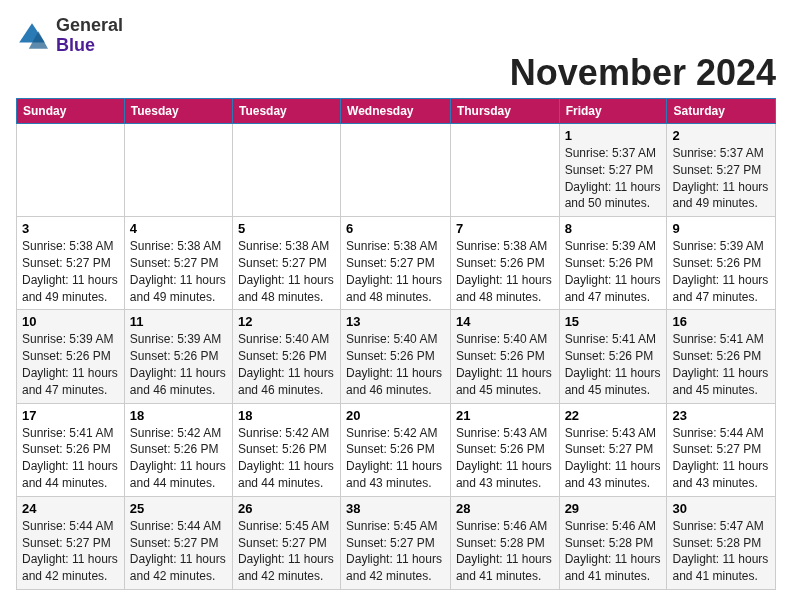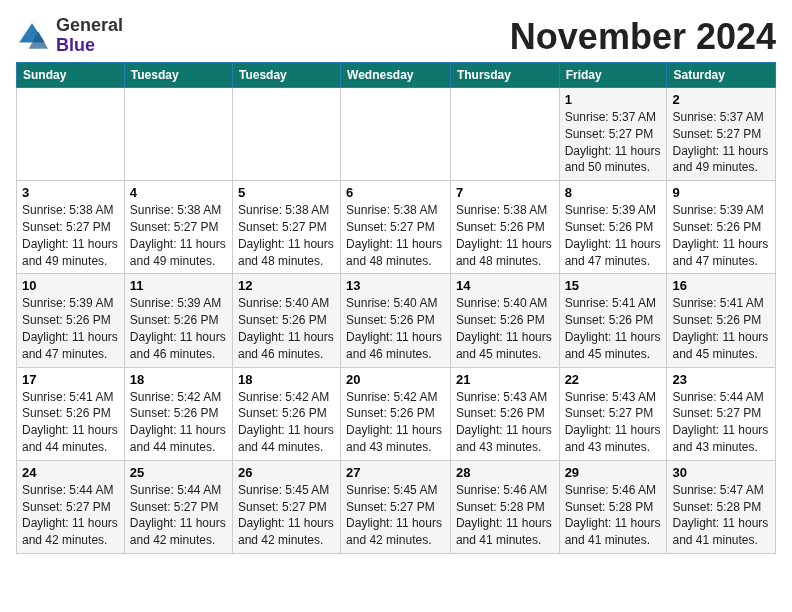--- a/index.html
+++ b/index.html
@@ -27,37 +27,38 @@
       line-height: 1.1;
     }
     .logo-general { color: #333; }
     .logo-blue { color: #4c1d95; }
     .logo-icon {
       width: 32px;
       height: 32px;
     }
     .title-block {
       text-align: left;
+      margin-top: 36px;
     }
     .month-title {
       font-size: 36px;
       font-weight: bold;
       color: #222;
     }
     .location {
       font-size: 15px;
       color: #444;
     }
     table {
       width: 100%;
       border-collapse: collapse;
       font-size: 11px;
     }
     thead tr th {
-      background: #0f766e;
+      background: #be185d;
       color: #fff;
       text-align: left;
       padding: 5px 6px;
       font-size: 12px;
       font-weight: bold;
       border: 1px solid #2a7ab5;
     }
     tbody tr td {
       border: 1px solid #ccc;
       vertical-align: top;
@@ -305,21 +306,21 @@
 and 42 minutes.</div>
         </td>
         <td>
           <div class="day-num">26</div>
           <div class="day-info" style="white-space: pre-line;">Sunrise: 5:45 AM
 Sunset: 5:27 PM
 Daylight: 11 hours
 and 42 minutes.</div>
         </td>
         <td>
-          <div class="day-num">27</div>
+          <div class="day-num">38</div>
           <div class="day-info" style="white-space: pre-line;">Sunrise: 5:45 AM
 Sunset: 5:27 PM
 Daylight: 11 hours
 and 42 minutes.</div>
         </td>
         <td>
           <div class="day-num">28</div>
           <div class="day-info" style="white-space: pre-line;">Sunrise: 5:46 AM
 Sunset: 5:28 PM
 Daylight: 11 hours

